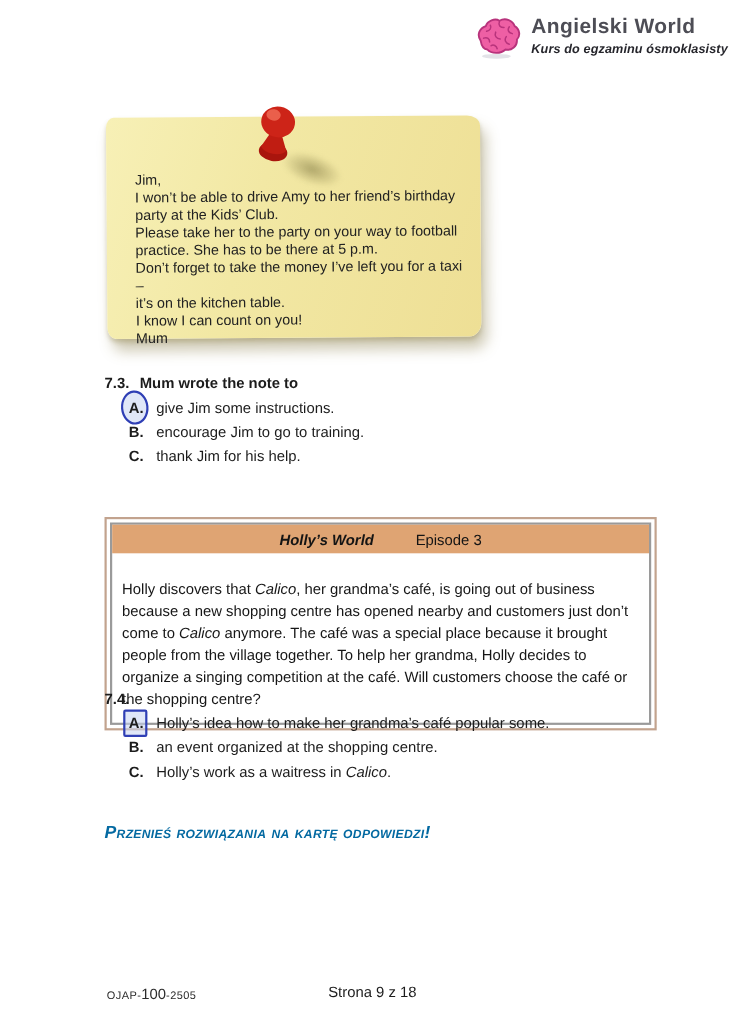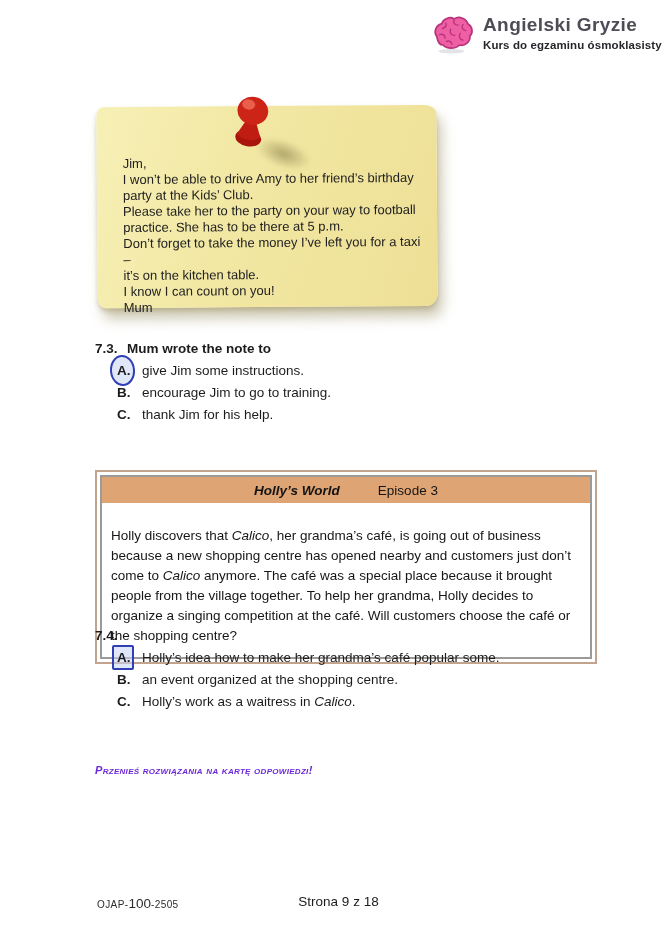--- a/index.html
+++ b/index.html
@@ -11,21 +11,21 @@
   }
 
   
   .brand { position:absolute; top:13px; left:430px; display:flex; align-items:flex-start; }
   .brand-logo { width:44px; height:42px; flex:0 0 44px; }
   .brand-text { margin-left:9px; padding-top:2px; }
   .brand-title {
     font-size:19px; font-weight:800; color:#4d4d55; letter-spacing:0.4px; line-height:20px;
   }
   .brand-subtitle {
-    font-size:11.5px; font-weight:bold; color:#26262c; margin-top:4px; letter-spacing:0.1px;
+    font-size:11.5px; font-weight:bold; color:#26262c; margin-top:4px; letter-spacing:0.1px;font-style:italic;
   }
 
   
   .note {
     position:absolute; left:97px; top:106px; width:340px; height:201px;
     background:linear-gradient(108deg,#f7f0b6 0%,#f2e8a4 40%,#eedf95 100%);
     border-radius:7px 12px 11px 8px / 9px 9px 13px 10px;
     transform:rotate(-0.4deg);
     box-shadow:0 3px 4px rgba(135,123,60,0.30), 5px 11px 13px rgba(125,113,55,0.38);
   }
@@ -73,22 +73,22 @@
     font-size:13.5px; color:#141414;
   }
   .holly-title { font-weight:bold; font-style:italic; }
   .holly-body {
     padding:23px 9px 11px 9px; font-size:13.5px; line-height:20px; color:#161616;
   }
 
   
   .transfer {
     position:absolute; left:95px; top:749px;
-    font-size:11px; font-weight:bold; font-style:italic;
-    font-variant:small-caps; letter-spacing:0.3px; color:#6d28d9;margin-top:15px;
+    font-size:16px; font-weight:bold; font-style:italic;
+    font-variant:small-caps; letter-spacing:0.3px; color:#0369a1;
   }
 
   
   .footer-code { position:absolute; left:97px; top:896px; color:#2c2c2c; font-size:13.5px; }
   .footer-code .sm { font-size:10px; letter-spacing:0.4px; }
   .footer-page { position:absolute; left:0; right:0; top:894px; text-align:center; font-size:13.5px; color:#1c1c1c;padding-left:13px; }
 </style>
 </head>
 <body>
 
@@ -100,21 +100,21 @@
       <path d="M23 13 C25 17 22 20 18 21" fill="none" stroke="#b8337c" stroke-width="2" stroke-linecap="round"></path>
       <path d="M35 8 C33 13 36 16 41 16" fill="none" stroke="#b8337c" stroke-width="2" stroke-linecap="round"></path>
       <path d="M48 15 C45 19 47 23 52 24" fill="none" stroke="#b8337c" stroke-width="2" stroke-linecap="round"></path>
       <path d="M14 30 C19 28 22 31 22 35" fill="none" stroke="#b8337c" stroke-width="2" stroke-linecap="round"></path>
       <path d="M30 22 C28 27 31 31 36 31" fill="none" stroke="#b8337c" stroke-width="2" stroke-linecap="round"></path>
       <path d="M44 28 C41 32 43 37 48 38" fill="none" stroke="#b8337c" stroke-width="2" stroke-linecap="round"></path>
       <path d="M24 40 C27 38 31 40 32 44" fill="none" stroke="#b8337c" stroke-width="2" stroke-linecap="round"></path>
     </svg>
   </span>
   <div class="brand-text">
-    <div class="brand-title">Angielski Gryzie</div>
+    <div class="brand-title">Angielski World</div>
     <div class="brand-subtitle">Kurs do egzaminu ósmoklasisty</div>
   </div>
 </header>
 
 <div class="note">
   <div class="pin-shadow"></div>
   <span class="pin">
     <svg viewBox="0 0 60 66" width="56" height="62">
       <g transform="rotate(10 30 33)">
         <ellipse cx="30" cy="47" rx="14" ry="9" fill="#a9150d"></ellipse>

